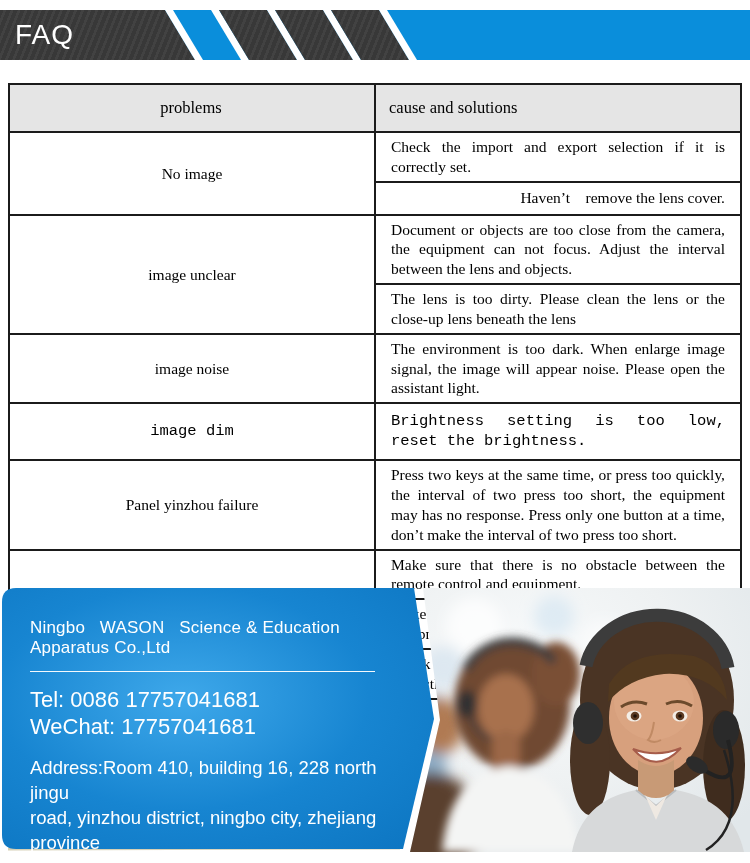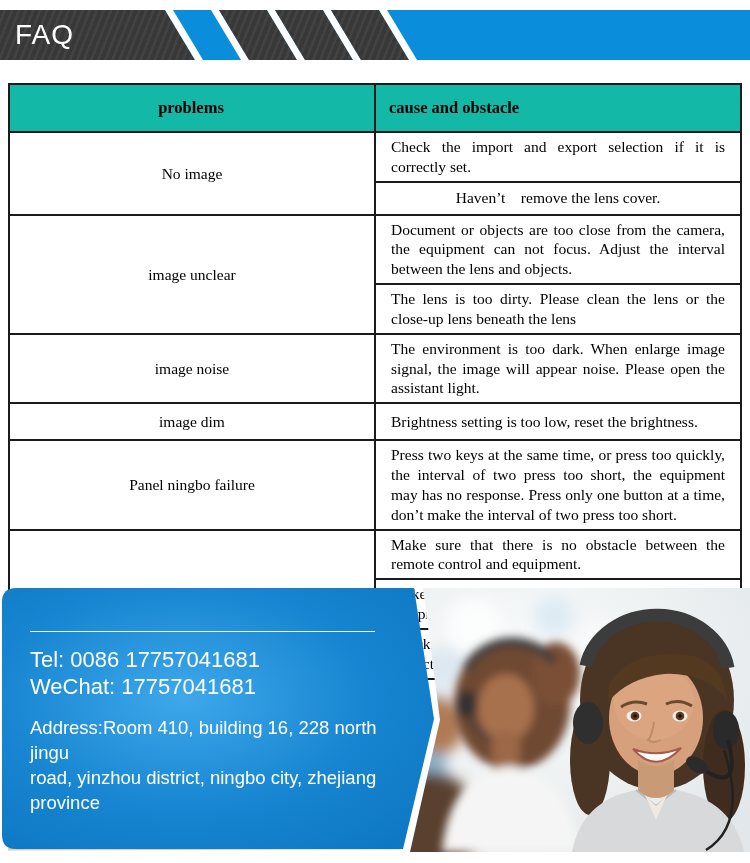--- a/index.html
+++ b/index.html
@@ -16,30 +16,30 @@
       rgba(255,255,255,.05) 0 2px, rgba(0,0,0,0) 2px 5px);}
   .stripe.white{background:#ffffff;}
   .faq-title{position:absolute;left:15px;top:0;height:56px;line-height:50px;
              color:#ffffff;font-size:28px;letter-spacing:1px;z-index:5;}
 
   
   .faq-table{position:absolute;top:83px;left:8px;width:734px;
              border-collapse:collapse;table-layout:fixed;
              font-family:"Liberation Serif",serif;color:#000;}
   .faq-table th,.faq-table td{border:2px solid #1b1b1b;vertical-align:middle;}
-  .faq-table th{background:#14b8a6;font-size:16.5px;font-weight:bold;
+  .faq-table th{background:#e5e5e5;font-size:16.5px;font-weight:normal;
                 text-align:left;padding:6px 6px 6px 13px;height:34px;}
   .faq-table th.col-problem{text-align:center;padding-left:4px;}
   td.problem{width:118px;text-align:center;font-size:15.5px;
              padding:2px 4px;line-height:1.25;margin-top:16px;}
   td.solution{font-size:15.5px;text-align:justify;padding:4px 15px;
               line-height:1.28;}
-  td.solution.preserve{white-space:pre-wrap;text-align:center;}
+  td.solution.preserve{white-space:pre-wrap;text-align:right;}
   tr.h38{height:38px;} tr.h33{height:33px;} tr.h57{height:57px;}
-  tr.h45{height:45px;} tr.h39{height:39px;} tr.h40{height:37px;}
+  tr.h45{height:45px;} tr.h39{height:39px;} tr.h40{height:57px;font-family:Liberation Mono, monospace;}
   tr.h62{height:62px;} tr.h35{height:35px;} tr.h37{height:37px;}
 
   
   .contact-banner{position:absolute;top:588px;left:0;width:750px;height:264px;}
   .photo{position:absolute;left:404px;top:0;right:0;bottom:0;z-index:1;
          clip-path:polygon(19px 0,100% 0,100% 100%,6px 100%,36px 50%);}
   .photo svg{display:block;width:100%;height:100%;}
   .blue-panel{position:absolute;left:0;top:0;width:434px;height:264px;z-index:2;}
   .contact-content{position:absolute;left:30px;top:30px;width:382px;z-index:3;
                    color:#ffffff;}
@@ -64,21 +64,21 @@
   <div class="stripe white" style="left:323px;width:8px;"></div>
   <div class="stripe dark" style="left:331px;width:48px;"></div>
   <div class="stripe white" style="left:379px;width:8px;"></div>
   <span class="faq-title">FAQ</span>
 </header>
 
 <table class="faq-table">
   <thead>
     <tr class="h37">
       <th class="col-problem">problems</th>
-      <th>cause and obstacle</th>
+      <th>cause and solutions</th>
     </tr>
   </thead>
   <tbody>
     <tr class="h38">
       <td class="problem" rowspan="2">No image</td>
       <td class="solution">Check the import and export selection if it is correctly set.</td>
     </tr>
     <tr class="h33">
       <td class="solution preserve">Haven’t    remove the lens cover.</td>
     </tr>
@@ -91,21 +91,21 @@
     </tr>
     <tr class="h39">
       <td class="problem">image noise</td>
       <td class="solution">The environment is too dark. When enlarge image signal, the image will appear noise. Please open the assistant light.</td>
     </tr>
     <tr class="h40">
       <td class="problem">image dim</td>
       <td class="solution">Brightness setting is too low, reset the brightness.</td>
     </tr>
     <tr class="h62">
-      <td class="problem">Panel ningbo failure</td>
+      <td class="problem">Panel yinzhou failure</td>
       <td class="solution">Press two keys at the same time, or press too quickly, the interval of two press too short, the equipment may has no response. Press only one button at a time, don’t make the interval of two press too short.</td>
     </tr>
     <tr class="h35">
       <td class="problem" rowspan="3">Remote control failure</td>
       <td class="solution">Make sure that there is no obstacle between the remote control and equipment.</td>
     </tr>
     <tr class="h35">
       <td class="solution">Make sure the distance between remote control and equipment is within 3 meters.</td>
     </tr>
     <tr class="h37">
@@ -192,19 +192,20 @@
         <stop offset="0%" stop-color="#3ea8ea"></stop>
         <stop offset="55%" stop-color="#1785d1"></stop>
         <stop offset="100%" stop-color="#0d76c2"></stop>
       </radialGradient>
     </defs>
     <path d="M8 261 L 400 260" stroke="#b5aa7c" stroke-width="3" opacity=".55"></path>
     <path d="M16 0 L 414 0 L 434 131 L 403 261 L 16 261 Q 2 261 2 247 L 2 14 Q 2 0 16 0 Z" fill="url(#panelGrad)"></path>
   </svg>
 
   <div class="contact-content">
+    <div class="company-name">Ningbo   WASON   Science &amp; Education Apparatus Co.,Ltd</div>
     <hr class="contact-divider">
     <div class="contact-line">Tel: 0086 17757041681</div>
     <div class="contact-line">WeChat: 17757041681</div>
     <div class="address-line">Address:Room 410, building 16, 228 north jingu
 road, yinzhou district, ningbo city, zhejiang province</div>
   </div>
 </section>
 
 </body></html>

